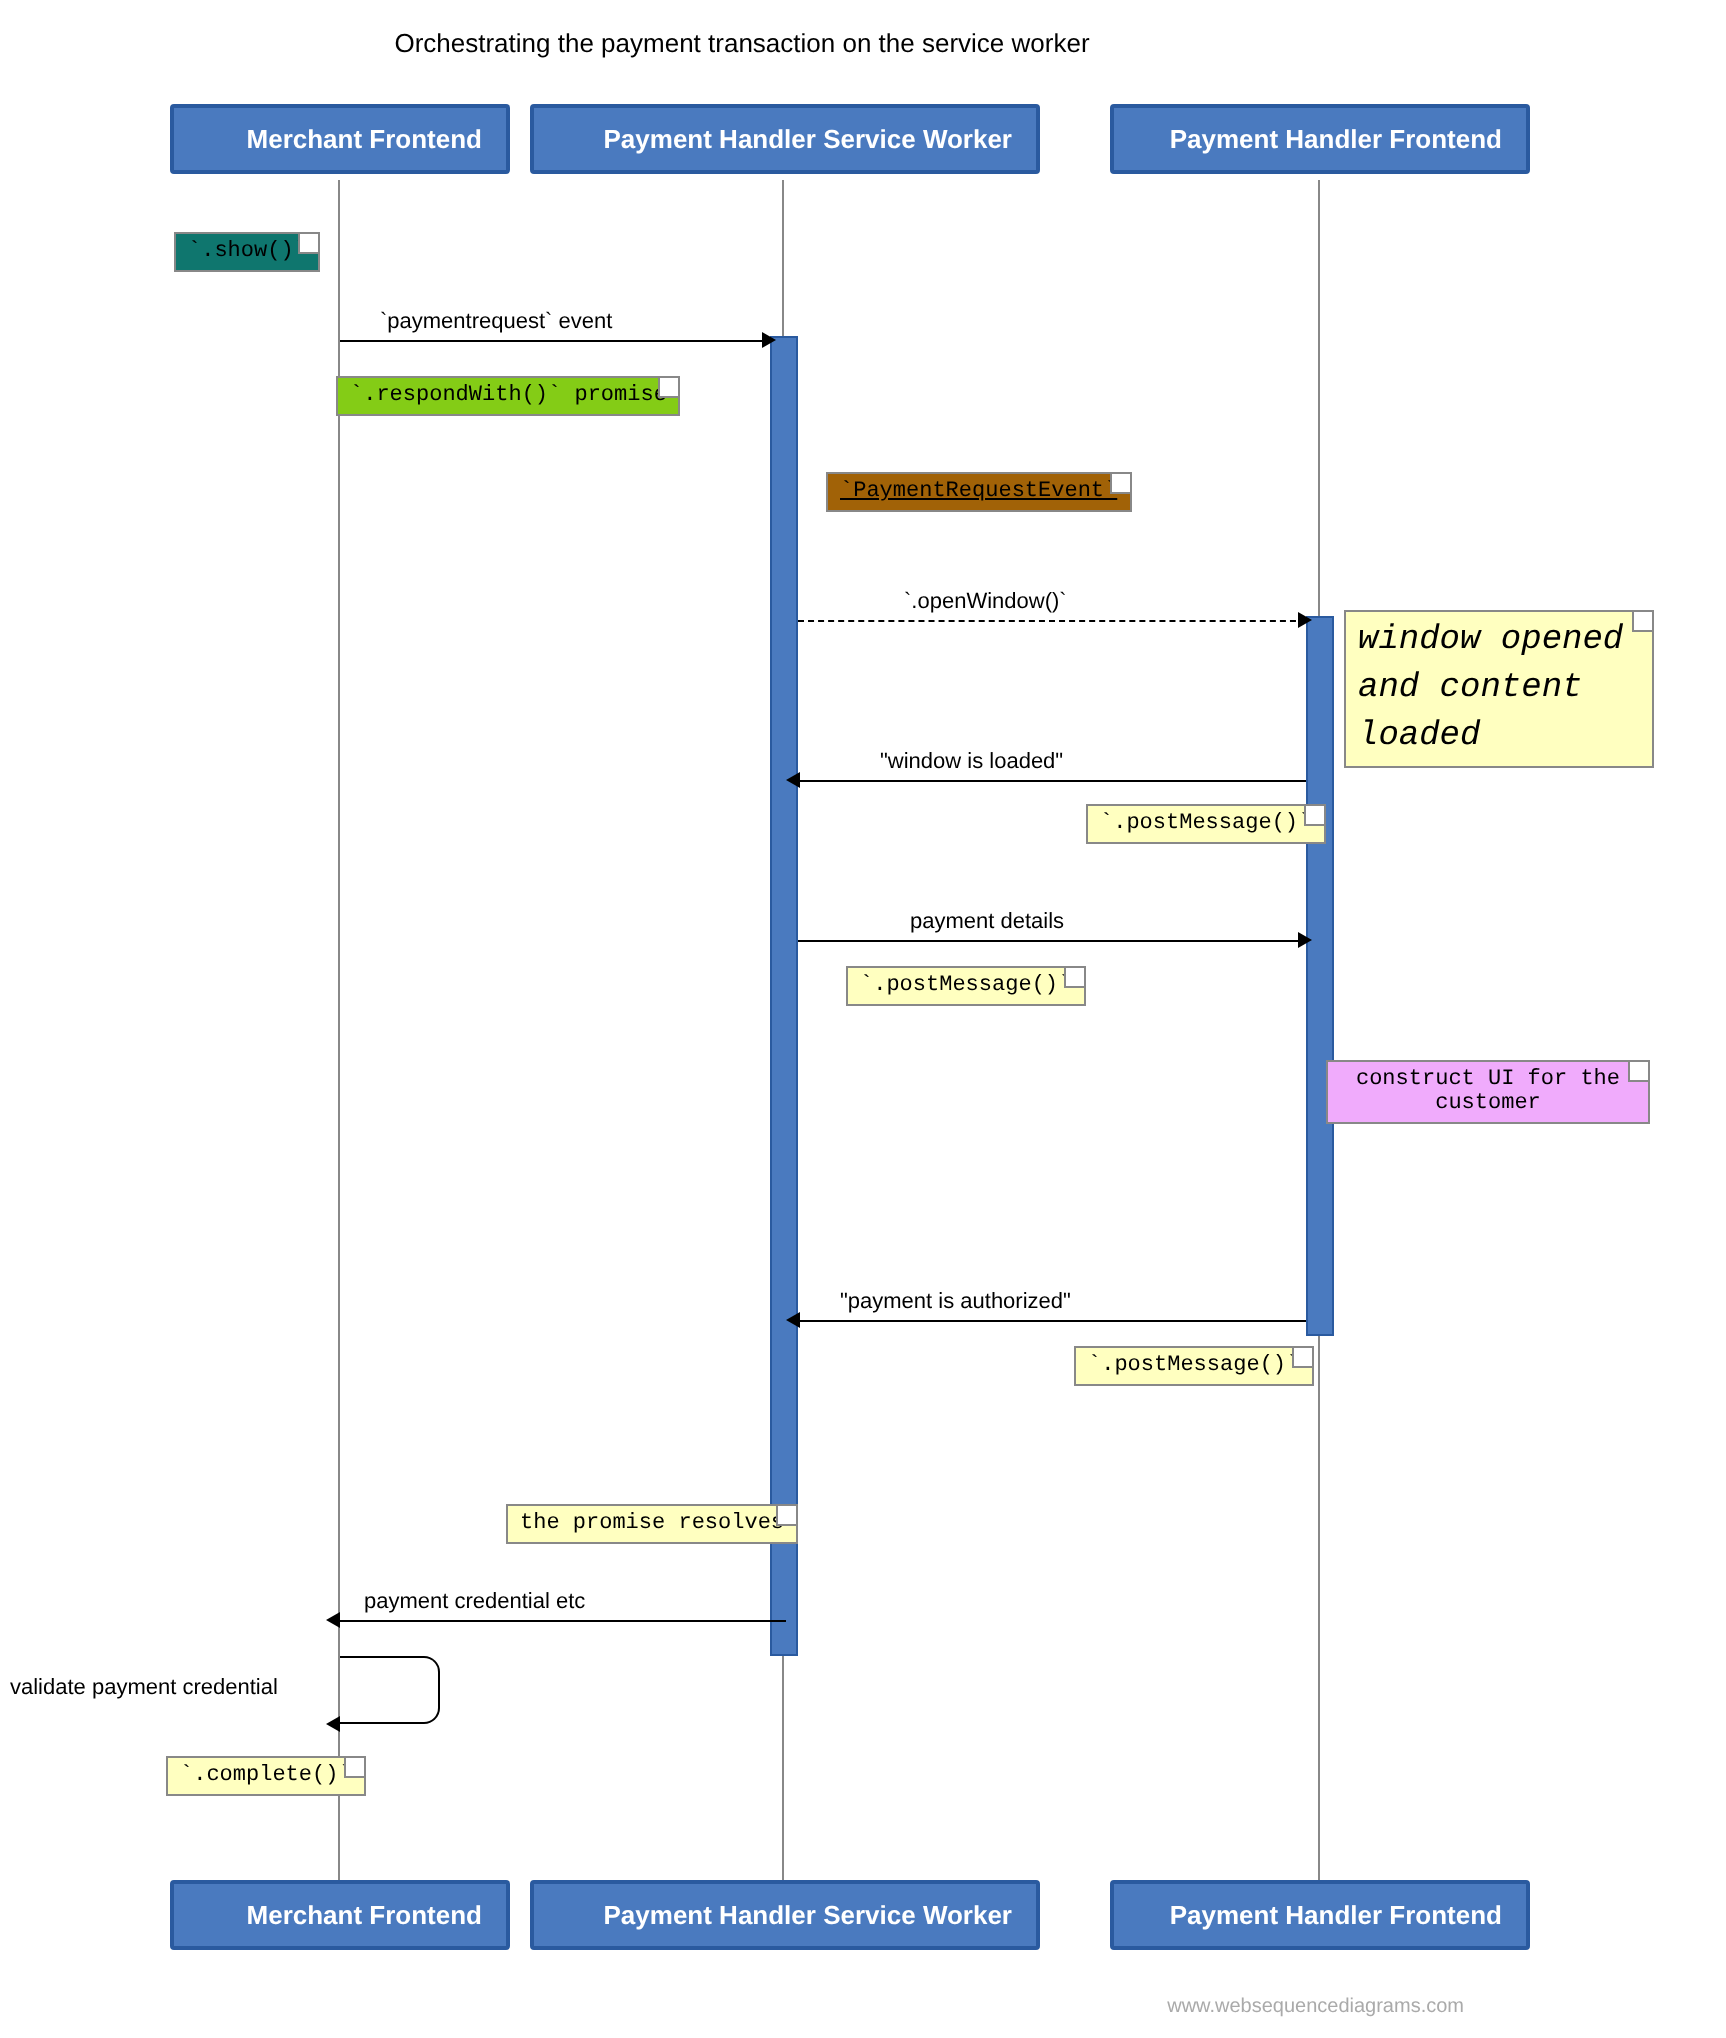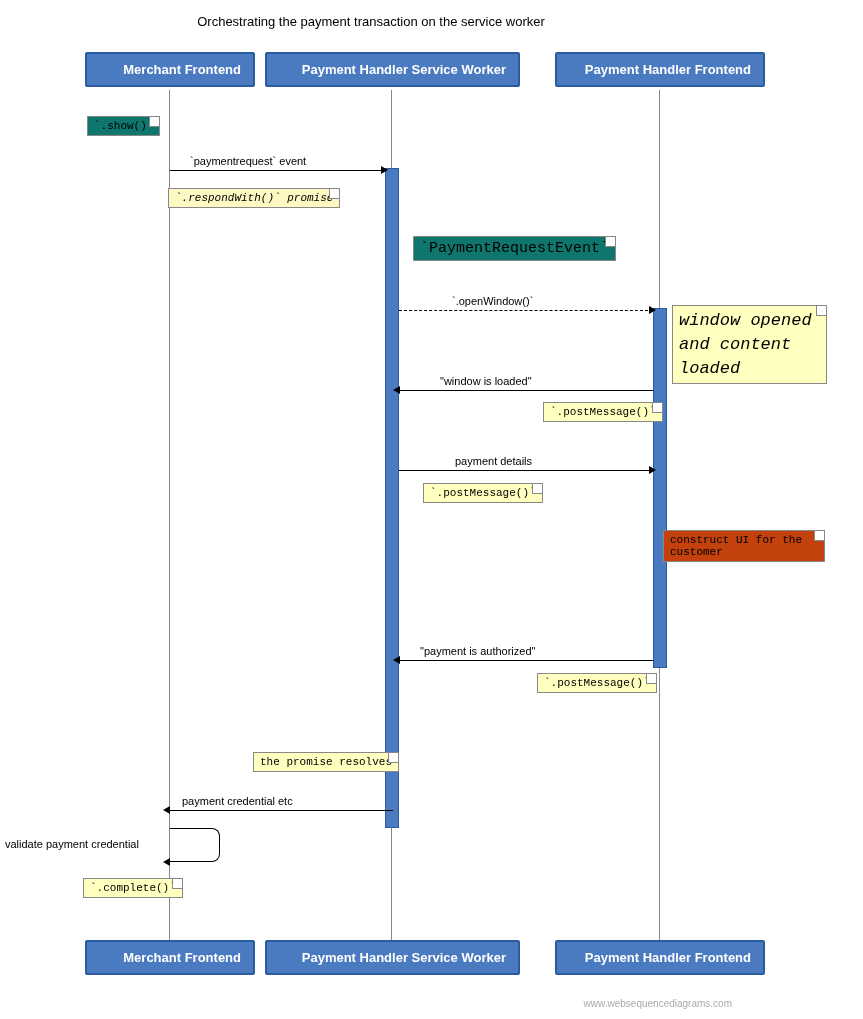--- a/index.html
+++ b/index.html
@@ -157,26 +157,26 @@
 
   <div style="position:absolute; left:87px; top:116px; background:#0f766e; border:1px solid #888; padding:3px 6px; font-size:11px; font-family:'Courier New',monospace;">
     `.show()`
     <div class="note-box-inner"></div>
   </div>
 
   <div class="arrow" style="left:170px; top:170px; width:215px;"></div>
   <div class="arrow-head-right" style="left:381px; top:166px;"></div>
   <div class="arrow-label" style="left:190px; top:155px;">`paymentrequest` event</div>
 
-  <div style="position:absolute; left:168px; top:188px; background:#fef9c3; border:1px solid #888; padding:3px 6px; font-size:11px; font-family:'Courier New',monospace;font-style:italic;">
+  <div style="position:absolute; left:168px; top:188px; background:#84cc16; border:1px solid #888; padding:3px 6px; font-size:11px; font-family:'Courier New',monospace;">
     `.respondWith()` promise
     <div class="note-box-inner"></div>
   </div>
 
-  <div style="position:absolute; left:413px; top:236px; background:#0f766e; border:1px solid #888; padding:3px 6px; font-size:15px; font-family:'Courier New',monospace;">
+  <div style="position:absolute; left:413px; top:236px; background:#a16207; border:1px solid #888; padding:3px 6px; font-size:11px; font-family:'Courier New',monospace;text-decoration:underline;">
     `PaymentRequestEvent`
     <div class="note-box-inner"></div>
   </div>
 
   <div class="arrow-dashed" style="left:399px; top:310px; width:254px;"></div>
   <div class="arrow-head-right" style="left:649px; top:306px;"></div>
   <div class="arrow-label" style="left:452px; top:295px;">`.openWindow()`</div>
 
   <div style="position:absolute; left:672px; top:305px; background:#ffffc0; border:1px solid #888; padding:3px 6px; font-size:17px; font-family:'Courier New',monospace; width:155px; line-height:1.4;font-style:italic;">
     window opened<br>and content loaded
@@ -194,21 +194,21 @@
 
   <div class="arrow" style="left:399px; top:470px; width:254px;"></div>
   <div class="arrow-head-right" style="left:649px; top:466px;"></div>
   <div class="arrow-label" style="left:455px; top:455px;">payment details</div>
 
   <div style="position:absolute; left:423px; top:483px; background:#ffffc0; border:1px solid #888; padding:3px 6px; font-size:11px; font-family:'Courier New',monospace;">
     `.postMessage()`
     <div class="note-box-inner"></div>
   </div>
 
-  <div style="position:absolute; left:663px; top:530px; background:#c2410c; border:1px solid #888; padding:3px 6px; font-size:11px; font-family:'Courier New',monospace; width:162px;">
+  <div style="position:absolute; left:663px; top:530px; background:#f0abfc; border:1px solid #888; padding:3px 6px; font-size:11px; font-family:'Courier New',monospace; width:162px;text-align:center;">
     construct UI for the customer
     <div class="note-box-inner"></div>
   </div>
 
 
 
   <div class="arrow" style="left:399px; top:660px; width:254px;"></div>
   <div class="arrow-head-left" style="left:393px; top:656px;"></div>
   <div class="arrow-label" style="left:420px; top:645px;">"payment is authorized"</div>
 

